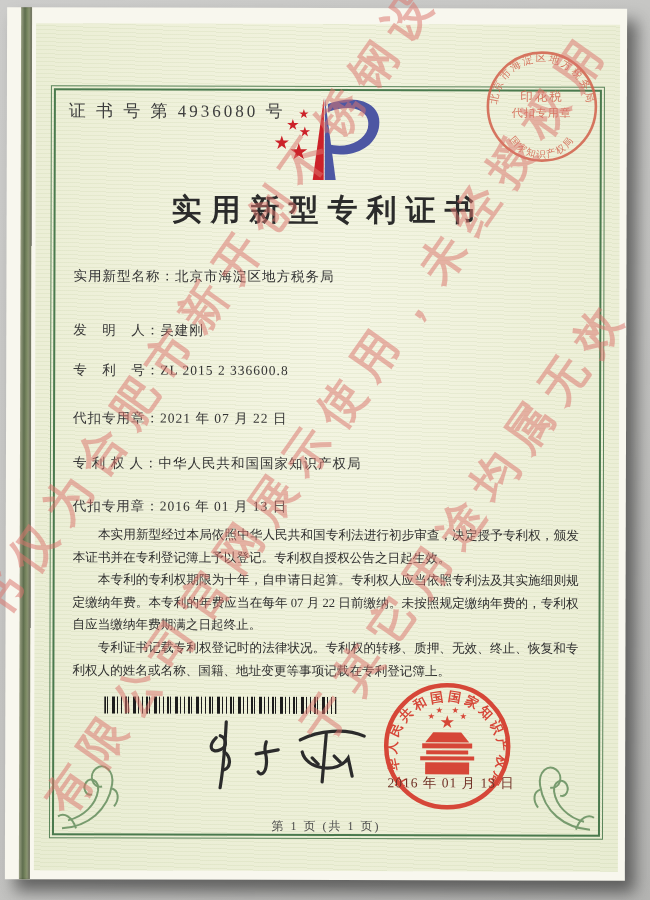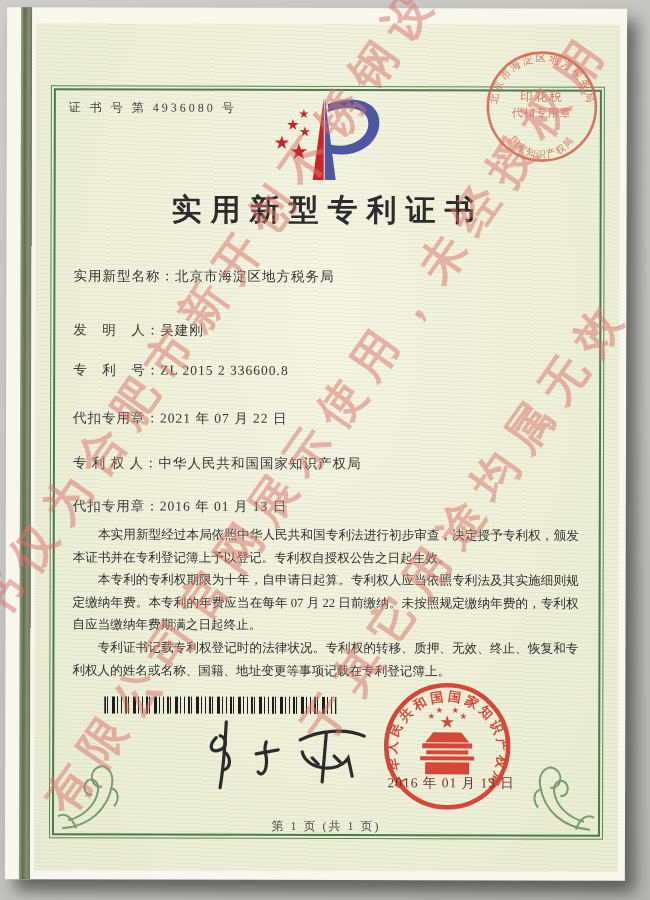--- a/index.html
+++ b/index.html
@@ -13,21 +13,21 @@
   .binding{position:absolute;left:14px;top:0;bottom:0;width:11px;
            background:linear-gradient(90deg,#9aa084 0%,#5f6e4e 35%,#7c8a63 60%,#b4b89b 100%);
            box-shadow:inset -2px 0 2px rgba(0,0,0,.35);}
   .cert{position:absolute;left:29px;top:16px;right:7px;bottom:9px;
         background:
           repeating-linear-gradient(2deg,rgba(146,168,102,.10) 0 1px,rgba(255,255,255,0) 1px 4px),
           radial-gradient(ellipse at 50% 35%,#f4f5e3 0%,#eef0d9 55%,#e8ecd2 100%);}
   .frame-outer{position:absolute;left:15px;right:15px;top:62px;bottom:32px;
                border:1px solid #5b855b;}
   .frame-inner{position:absolute;inset:2px;border:2px solid #4a7a4e;}
-  .certno{position:absolute;left:33px;top:76px;font-size:12px;color:#3c3c3c;
+  .certno{position:absolute;left:33px;top:76px;font-size:17px;color:#3c3c3c;
           letter-spacing:3px;}
   .logo{position:absolute;left:224px;top:68px;}
   .title{position:absolute;left:0;right:0;top:166px;text-align:center;
          font-size:30px;font-weight:700;color:#2b2b2b;letter-spacing:9px;}
   .fields{position:absolute;left:38px;right:36px;top:244px;font-size:13.5px;color:#333;}
   .frow{height:20px;letter-spacing:1px;}
   .frow .lab{color:#383838;}
   .m1{margin-bottom:34px;} .m2{margin-bottom:20px;} .m3{margin-bottom:28px;}
   .m4{margin-bottom:25px;} .m5{margin-bottom:23px;}
   .paras{position:absolute;left:38px;right:40px;top:500px;font-size:12.6px;

